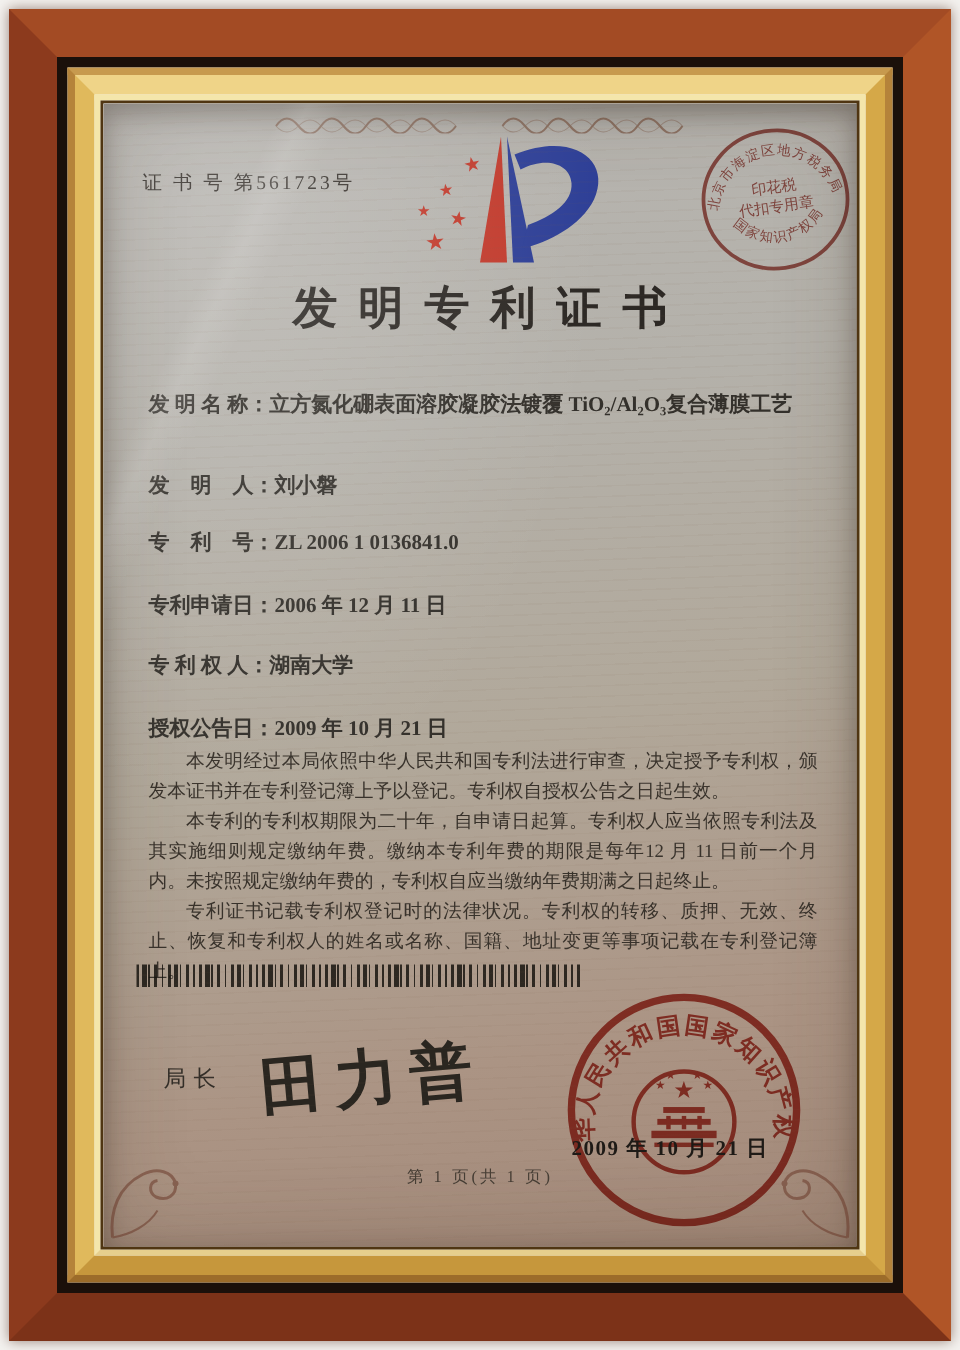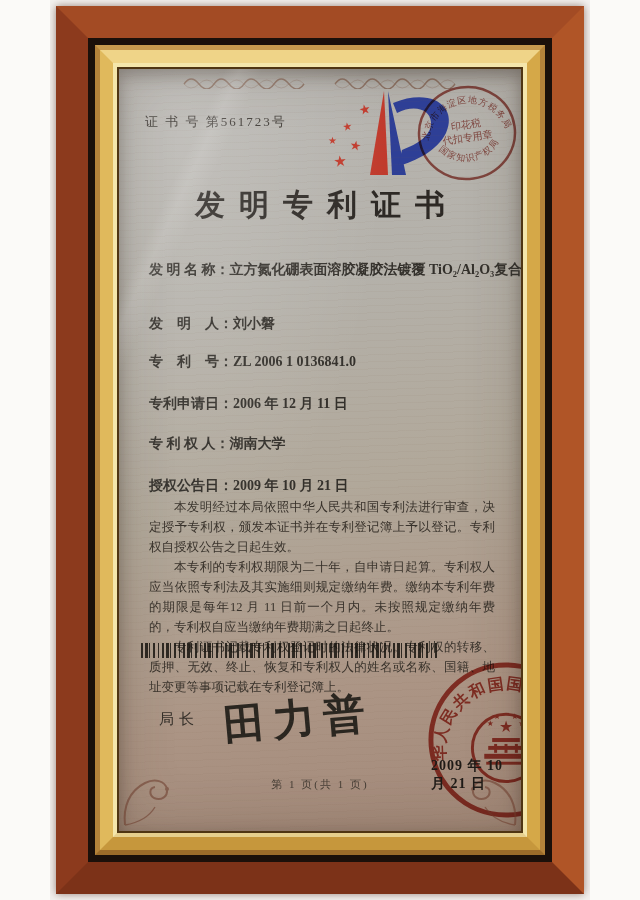--- a/index.html
+++ b/index.html
@@ -1,16 +1,16 @@
 <!DOCTYPE html>
 <html><head>
 <meta charset="utf-8">
 <style>
   html,body{margin:0;padding:0;background:#fbfaf8;}
-  .photo{position:relative;width:540px;height:900px;margin:0 auto;background:#f4f2ef;overflow:hidden;
+  .photo{position:relative;width:640px;height:900px;margin:0 auto;background:#f4f2ef;overflow:hidden;
          font-family:"Liberation Serif","DejaVu Serif",serif;}
   
   .frame-wood{position:absolute;inset:6px;border:32px solid #94401f;
     border-top-color:#a34b24;border-left-color:#8c3a1d;border-right-color:#b05527;border-bottom-color:#7c3218;
     box-shadow:inset 0 0 6px rgba(0,0,0,.6), 0 0 8px rgba(60,20,5,.5);}
   .frame-gap{position:absolute;inset:0;border:7px solid #1b100a;}
   .frame-gold-outer{position:absolute;inset:0;border:5px solid #b5833a;
     border-top-color:#c79a4e;border-bottom-color:#9c6c2a;}
   .frame-gold-main{position:absolute;inset:0;border:13px solid #e3bd62;
     border-top-color:#efd488;border-left-color:#e0b95c;border-right-color:#d5a848;border-bottom-color:#c6973c;}

